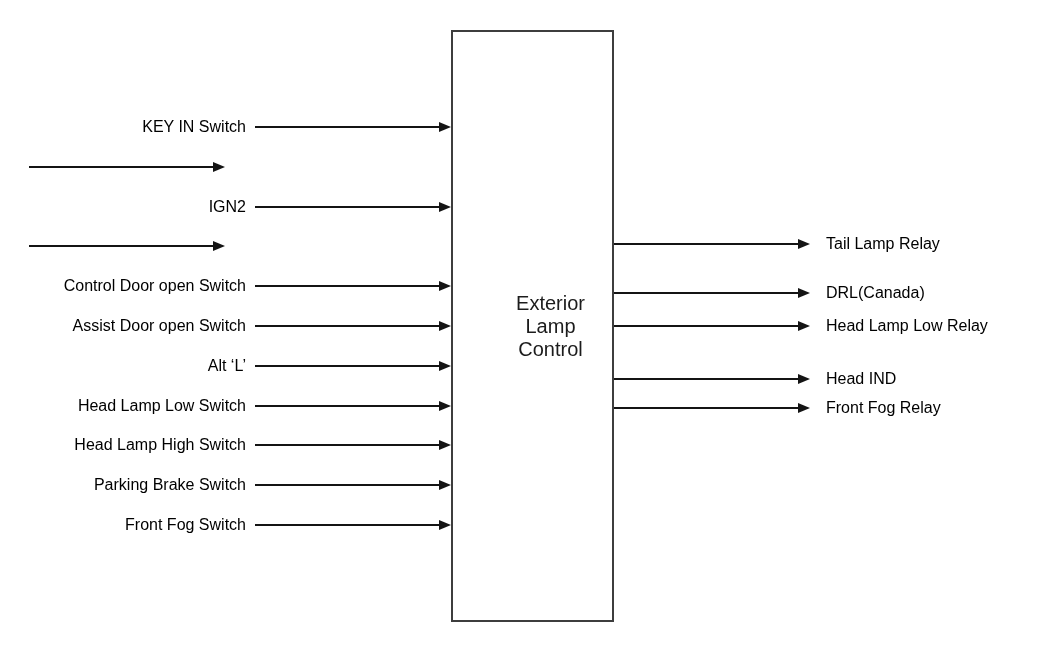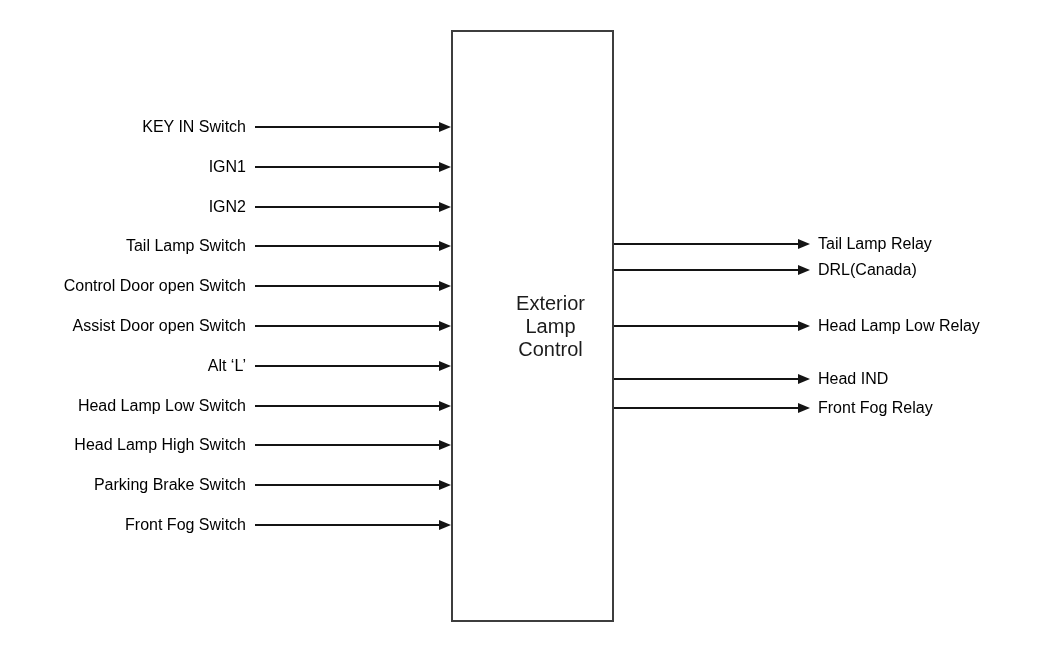--- a/index.html
+++ b/index.html
@@ -54,21 +54,21 @@
     width: 226px;
     text-align: right;
   }
   .wire {
     display: flex;
     align-items: center;
     width: 196px;
   }
   .input-row .wire { margin-left: 9px; }
   .output-row { left: 614px; }
-  .output-row .sig-label { margin-left: 8px; }
+  .output-row .sig-label { margin-left: 16px; }
   .wire .line {
     flex: 1;
     height: 2px;
     background: #141414;
   }
   .wire .head {
     width: 0;
     height: 0;
     border-left: 12px solid #141414;
     border-top: 5px solid transparent;
@@ -85,35 +85,33 @@
   </div>
 
   <div class="row input-row" style="top:113px">
     <div class="sig-label">KEY IN Switch</div>
     <div class="wire">
         <span class="line"></span>
         <span class="head"></span>
       </div>
   </div>
   <div class="row input-row" style="top:153px">
-    <div class="sig-label">IGN1</div>
     <div class="wire">
         <span class="line"></span>
         <span class="head"></span>
       </div>
   </div>
   <div class="row input-row" style="top:193px">
     <div class="sig-label">IGN2</div>
     <div class="wire">
         <span class="line"></span>
         <span class="head"></span>
       </div>
   </div>
   <div class="row input-row" style="top:232px">
-    <div class="sig-label">Tail Lamp Switch</div>
     <div class="wire">
         <span class="line"></span>
         <span class="head"></span>
       </div>
   </div>
   <div class="row input-row" style="top:272px">
     <div class="sig-label">Control Door open Switch</div>
     <div class="wire">
         <span class="line"></span>
         <span class="head"></span>
@@ -162,21 +160,21 @@
       </div>
   </div>
 
   <div class="row output-row" style="top:230px">
     <div class="wire">
         <span class="line"></span>
         <span class="head"></span>
       </div>
     <div class="sig-label">Tail Lamp Relay</div>
   </div>
-  <div class="row output-row" style="top:256px">
+  <div class="row output-row" style="top:279px">
     <div class="wire">
         <span class="line"></span>
         <span class="head"></span>
       </div>
     <div class="sig-label">DRL(Canada)</div>
   </div>
   <div class="row output-row" style="top:312px">
     <div class="wire">
         <span class="line"></span>
         <span class="head"></span>

